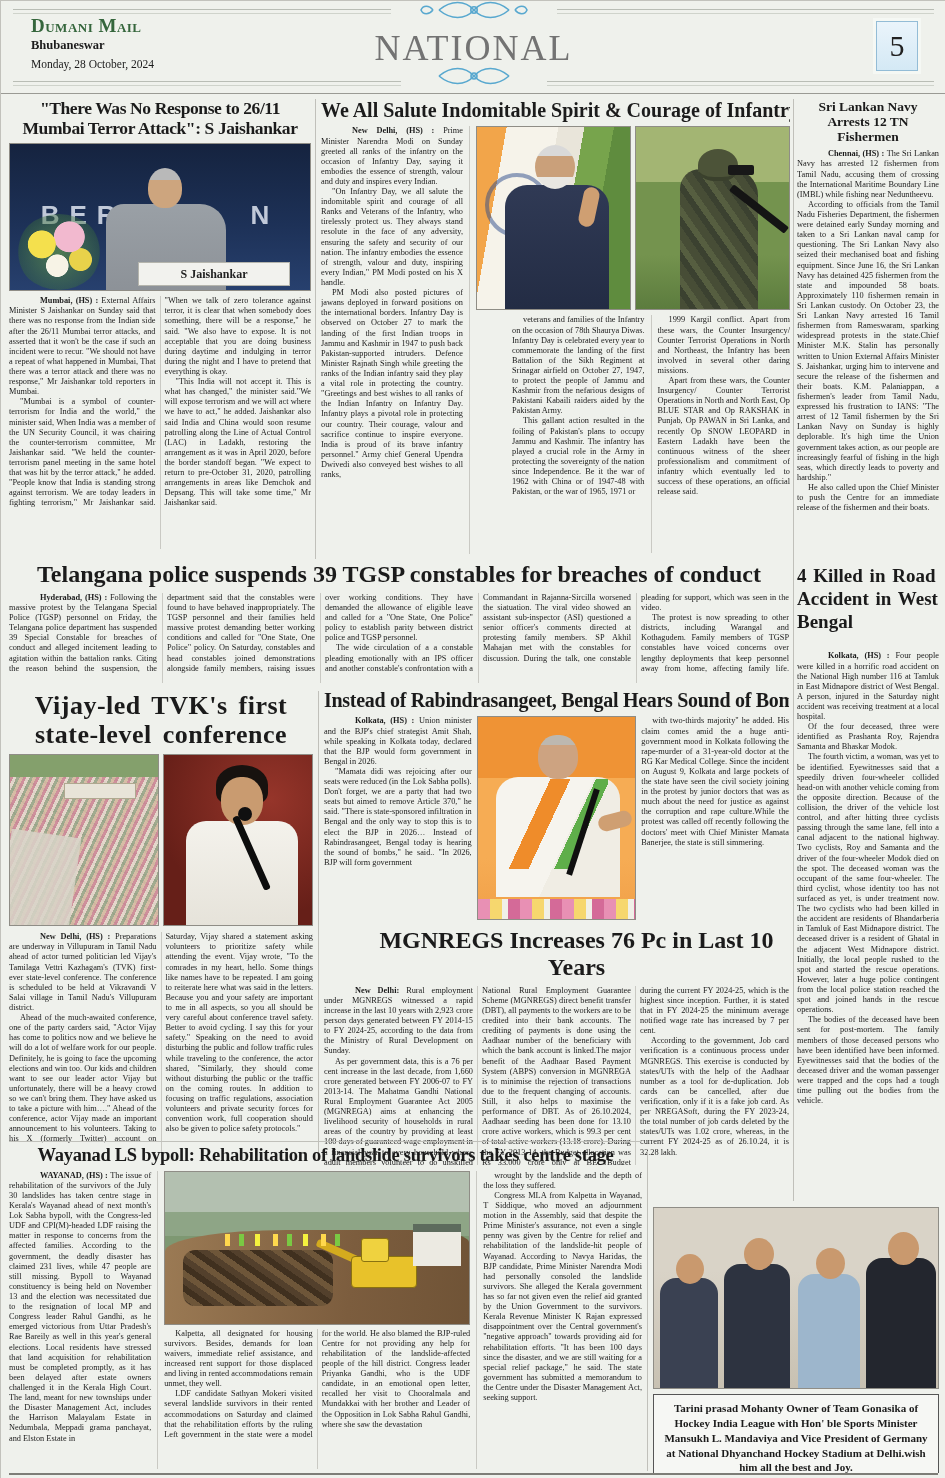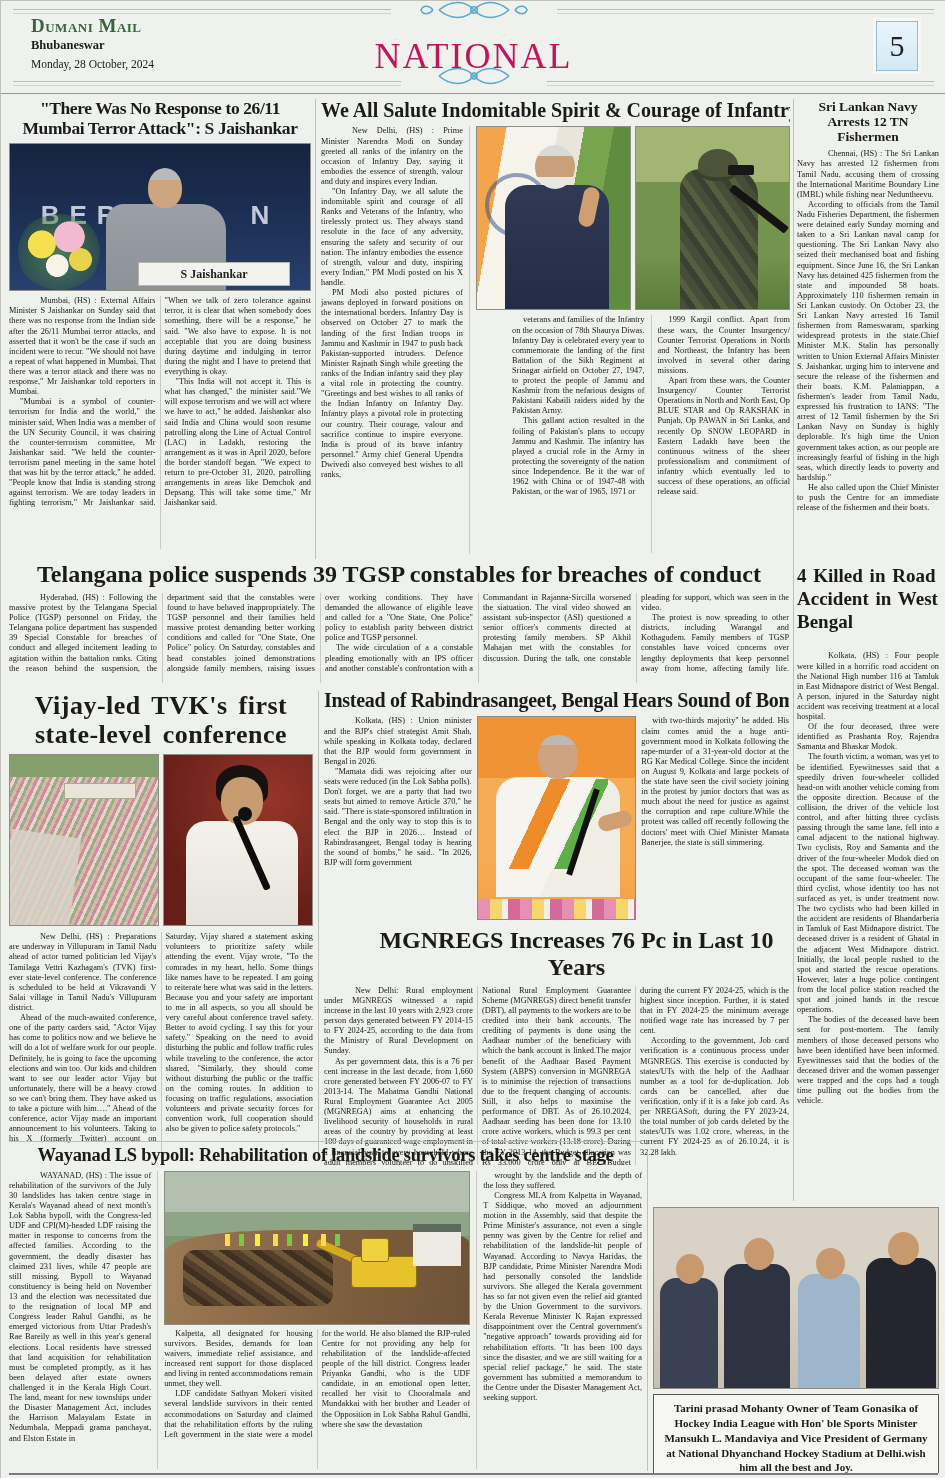--- a/index.html
+++ b/index.html
@@ -8,35 +8,35 @@
           overflow:hidden; border:1px solid #c2c2bc; }
   .abs { position:absolute; }
 
   
   .masthead { position:absolute; left:0; top:0; width:945px; height:92px; }
   .mast-rule { position:absolute; left:12px; right:12px; border-top:1px solid #b9bdb5; }
   .mast-rule.b2 { border-top:1px solid #cfd3cb; margin-top:2px; }
   .paper-name { font-variant:small-caps; font-weight:bold; font-size:19px; color:#35663c; letter-spacing:.5px; }
   .paper-city { font-weight:bold; font-size:12.5px; margin-top:1px; }
   .paper-date { font-size:11.5px; margin-top:5px; }
-  .section-title { position:absolute; left:0; right:0; top:34px; text-align:center;
-                   font-size:36px; letter-spacing:2px; color:#be185d; font-weight:500; }
+  .section-title { position:absolute; left:0; right:0; top:26px; text-align:center;
+                   font-size:36px; letter-spacing:2px; color:#737373; font-weight:500; }
   .ornament { position:absolute; left:50%; transform:translateX(-50%); background:#eff1ec; padding:0 8px; }
   .pagenum-box { position:absolute; right:28px; top:20px; width:40px; height:48px;
                  border:1px solid #93bcd6; background:linear-gradient(180deg,#eaf4fb,#d4e9f5);
                  font-size:30px; text-align:center; line-height:48px; color:#222;
                  box-shadow:0 0 0 3px #f5f8f4; }
   .masthead-bottom { position:absolute; left:0; top:92px; width:945px; border-top:1px solid #9a9a94; }
 
   
   .art { position:absolute; overflow:hidden; }
   .hl { font-weight:bold; text-align:center; line-height:1.12; margin:0 0 5px 0; }
   .body { font-size:8.3px; line-height:1.22; text-align:justify; overflow:hidden; }
   .body p { margin:0; text-indent:11px; }
-  .dl { font-weight:normal;padding-left:20px; }
+  .dl { font-weight:bold;padding-left:20px; }
   .cols2 { columns:2; column-gap:9px; column-rule:1px solid #c9c9c3; }
   .cols3 { columns:3; column-gap:9px; column-rule:1px solid #c9c9c3; }
   .cols5 { columns:5; column-gap:10px; column-rule:1px solid #c9c9c3; }
   .vrule { position:absolute; border-left:1px solid #c0c0ba; width:0; }
   .hrule { position:absolute; border-top:1px solid #c0c0ba; height:0; }
   .bottom-rule { position:absolute; left:8px; width:929px; top:1472px; border-top:2px solid #7d7d77; }
 
   
   .photo { position:relative; overflow:hidden; border:1px solid #8f8d86; background:#888; }
   .photo * { position:absolute; }

